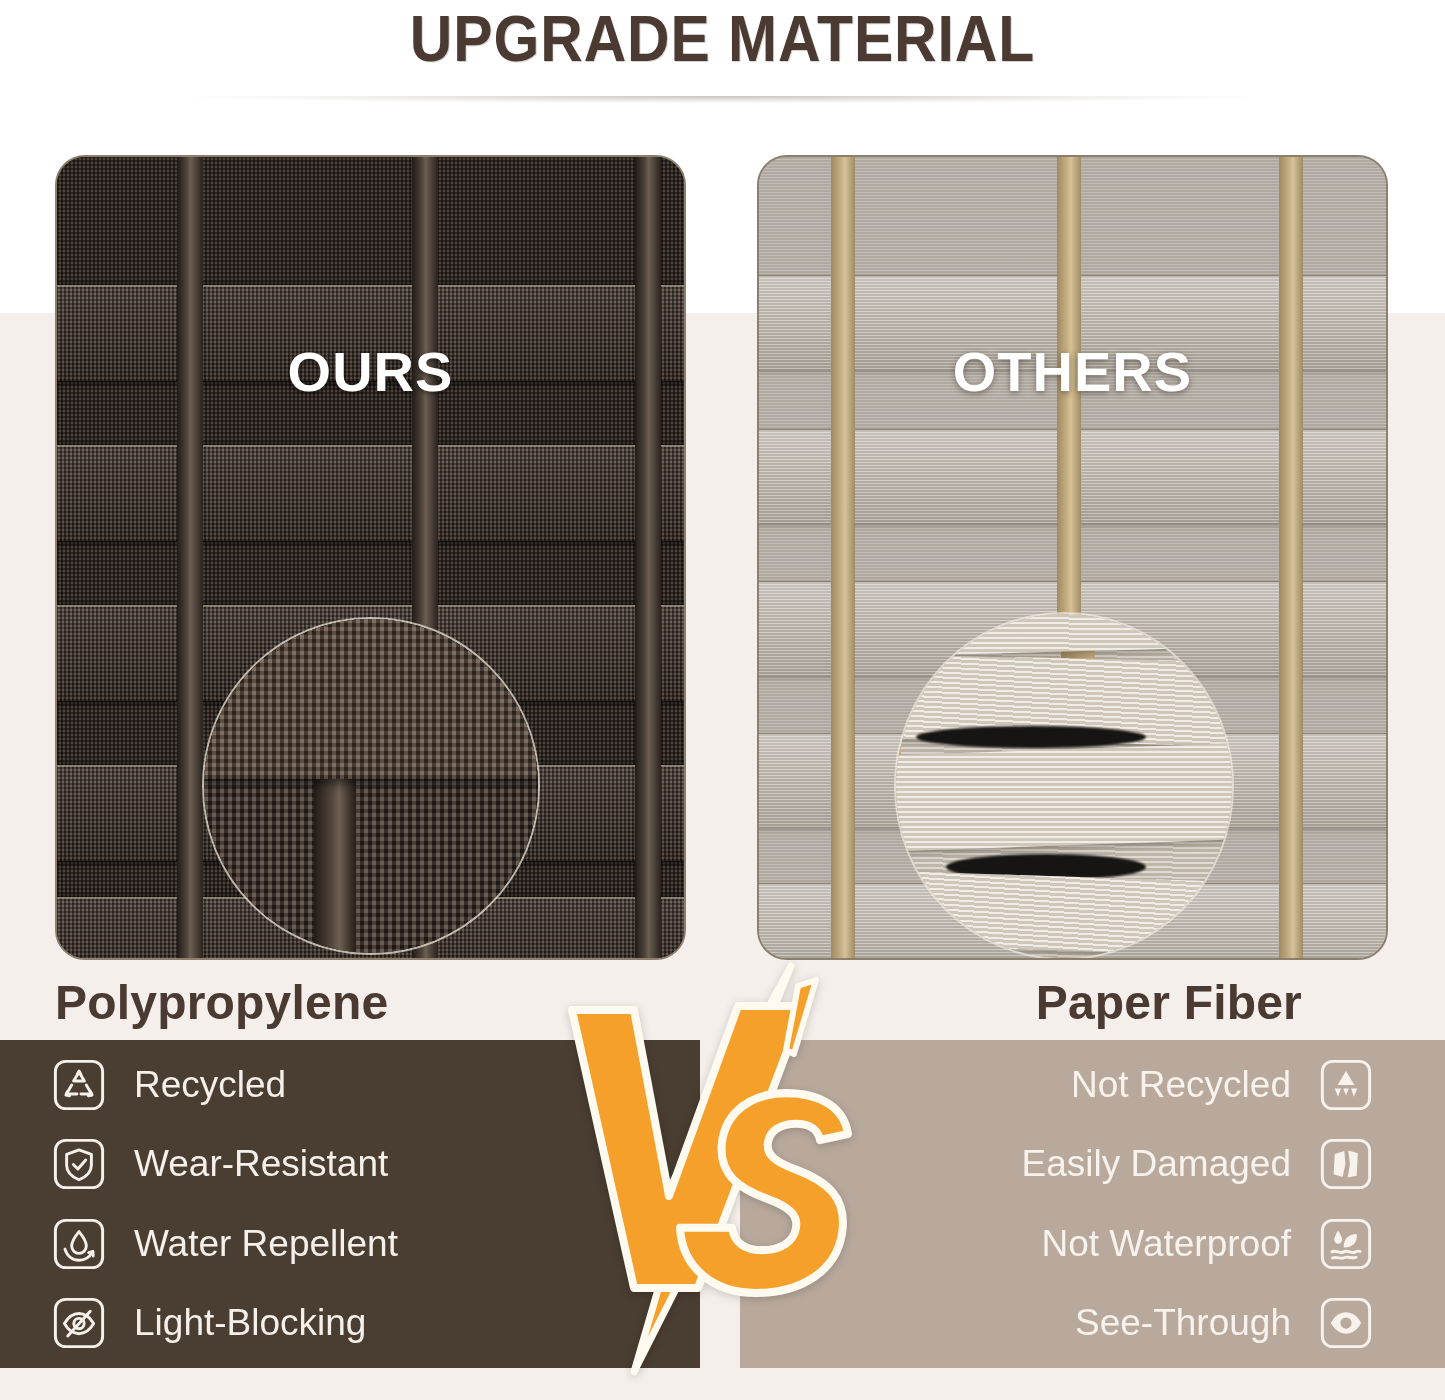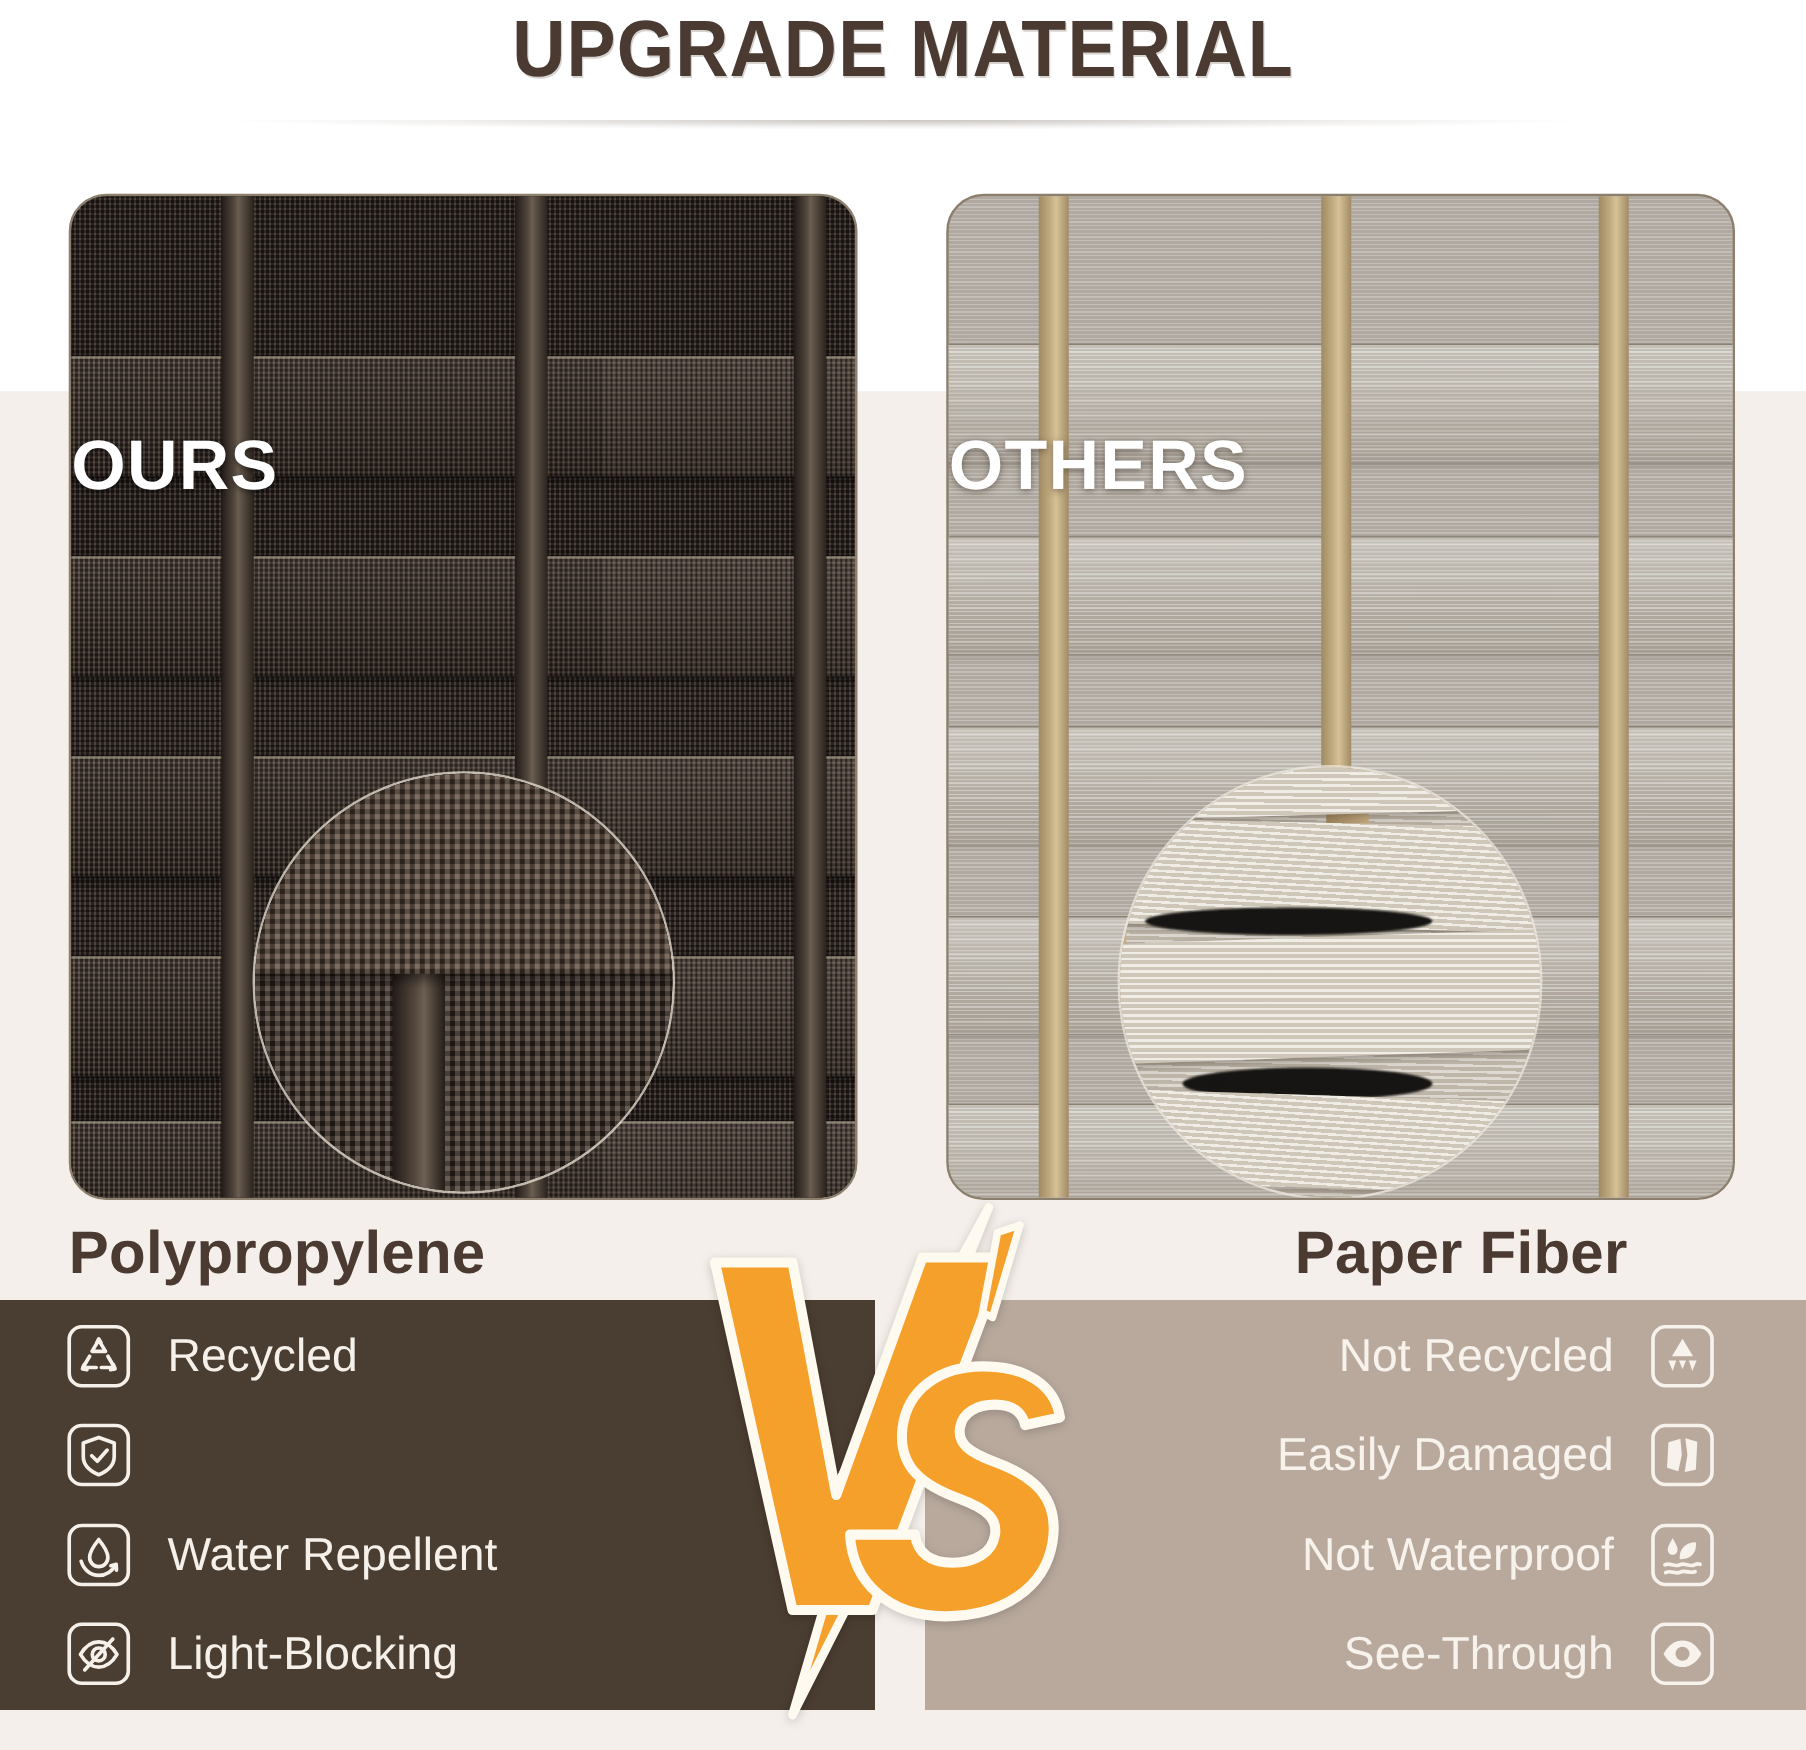--- a/index.html
+++ b/index.html
@@ -80,21 +80,21 @@
     box-shadow: 0 2px 5px rgba(70,60,50,0.42);
     border-top: 1px solid rgba(90,76,58,0.55);
   }
   .post-paper {
     position: absolute; top: -5px; width: 24px; height: 820px;
     background: linear-gradient(90deg, #9f8a63 0%, #c4ad82 40%, #d6c296 58%, #a08b66 100%);
   }
 
   
   .card-label {
-    position: absolute; top: 182px; width: 100%; text-align: left;
+    position: absolute; top: 182px; width: 100%; text-align: center;
     font-size: 56px; font-weight: 700; color: #ffffff; letter-spacing: 1px;
     text-shadow: 0 2px 5px rgba(0,0,0,0.45);
     z-index: 6;
     border-radius: 32px;
   }
   .card-label-right { text-shadow: 0 2px 6px rgba(60,50,40,0.55); }
 
   
   .magnifier {
     position: absolute; border-radius: 50%; overflow: hidden; z-index: 5;
@@ -260,20 +260,21 @@
       </div>
 
       <div class="feat">
         <span class="feat-icon">
           <svg viewBox="0 0 48 48" fill="none" stroke="#f5f1ea" stroke-width="2.6" stroke-linecap="round" stroke-linejoin="round">
             <rect x="3" y="3" width="42" height="42" rx="9"></rect>
             <path d="M24 11.5 L35 15.5 V25 C35 31.5 30 35.5 24 38 C18 35.5 13 31.5 13 25 V15.5 Z"></path>
             <path d="M19 24.5 L23 28.5 L30 20.5"></path>
           </svg>
         </span>
+        <span class="feat-text">Wear-Resistant</span>
       </div>
 
       <div class="feat">
         <span class="feat-icon">
           <svg viewBox="0 0 48 48" fill="none" stroke="#f5f1ea" stroke-width="2.6" stroke-linecap="round" stroke-linejoin="round">
             <rect x="3" y="3" width="42" height="42" rx="9"></rect>
             <path d="M24 13 C24 13 17.5 21 17.5 25.6 C17.5 29.4 20.4 32.3 24 32.3 C27.6 32.3 30.5 29.4 30.5 25.6 C30.5 21 24 13 24 13 Z"></path>
             <path d="M11.5 28.5 C13.5 35 18.5 38.5 24 38.5 C29.5 38.5 33.5 35.5 36 31"></path>
             <path d="M32.6 31.6 L36.4 30.6 L36.6 34.8"></path>
           </svg>

